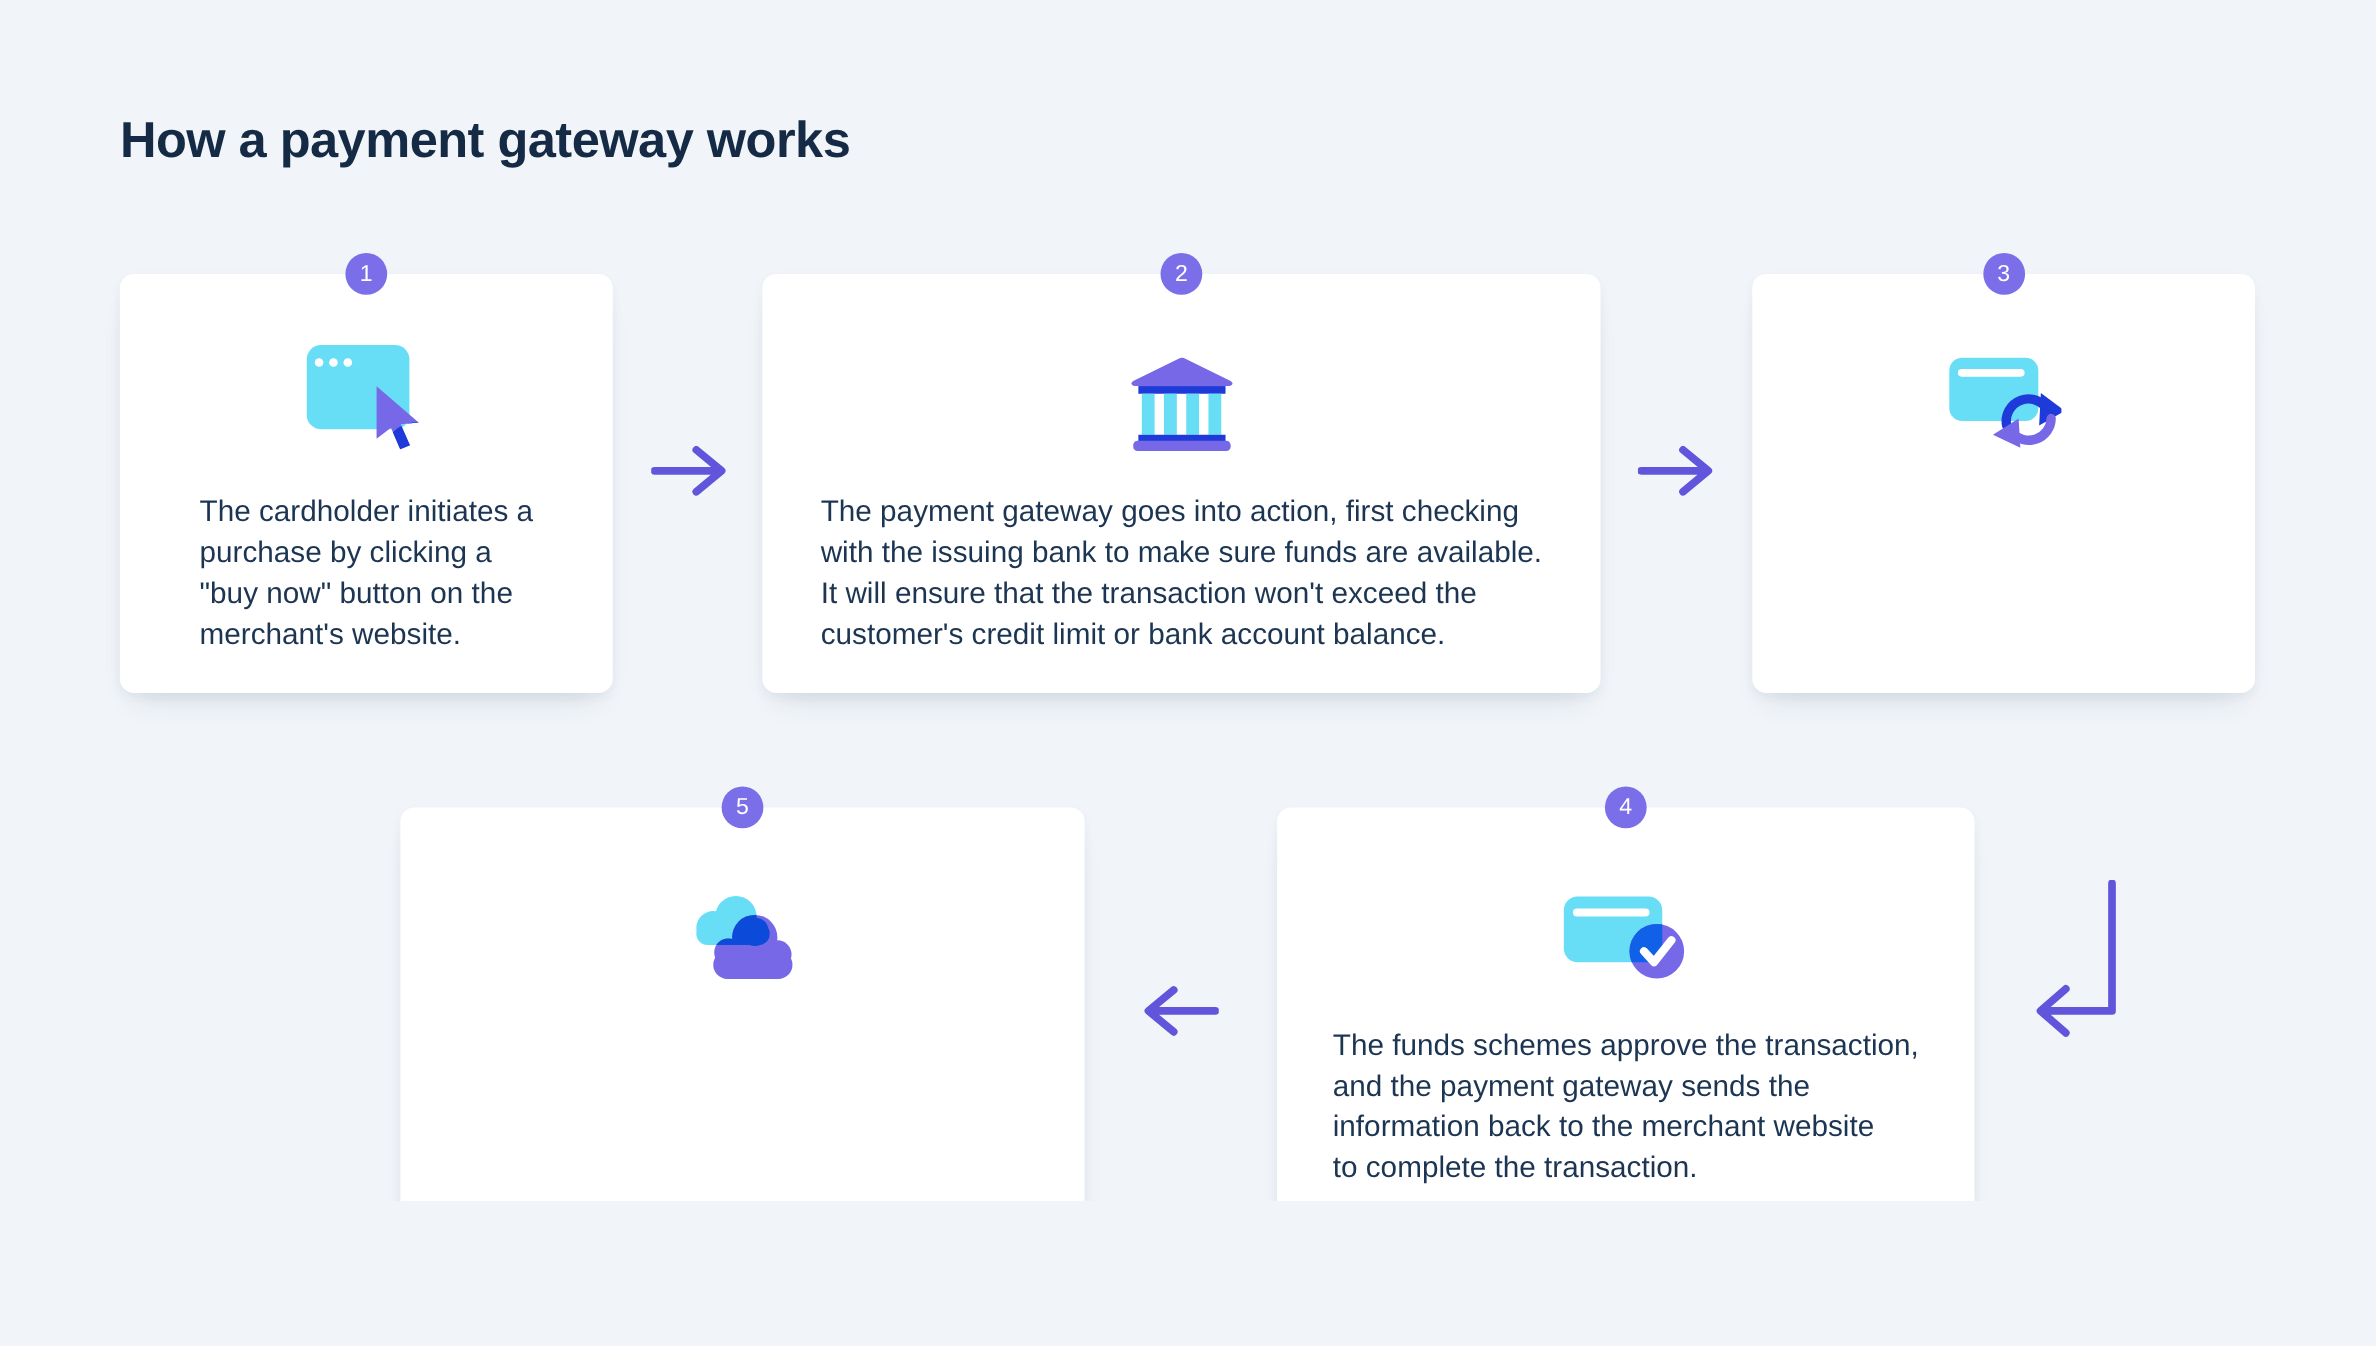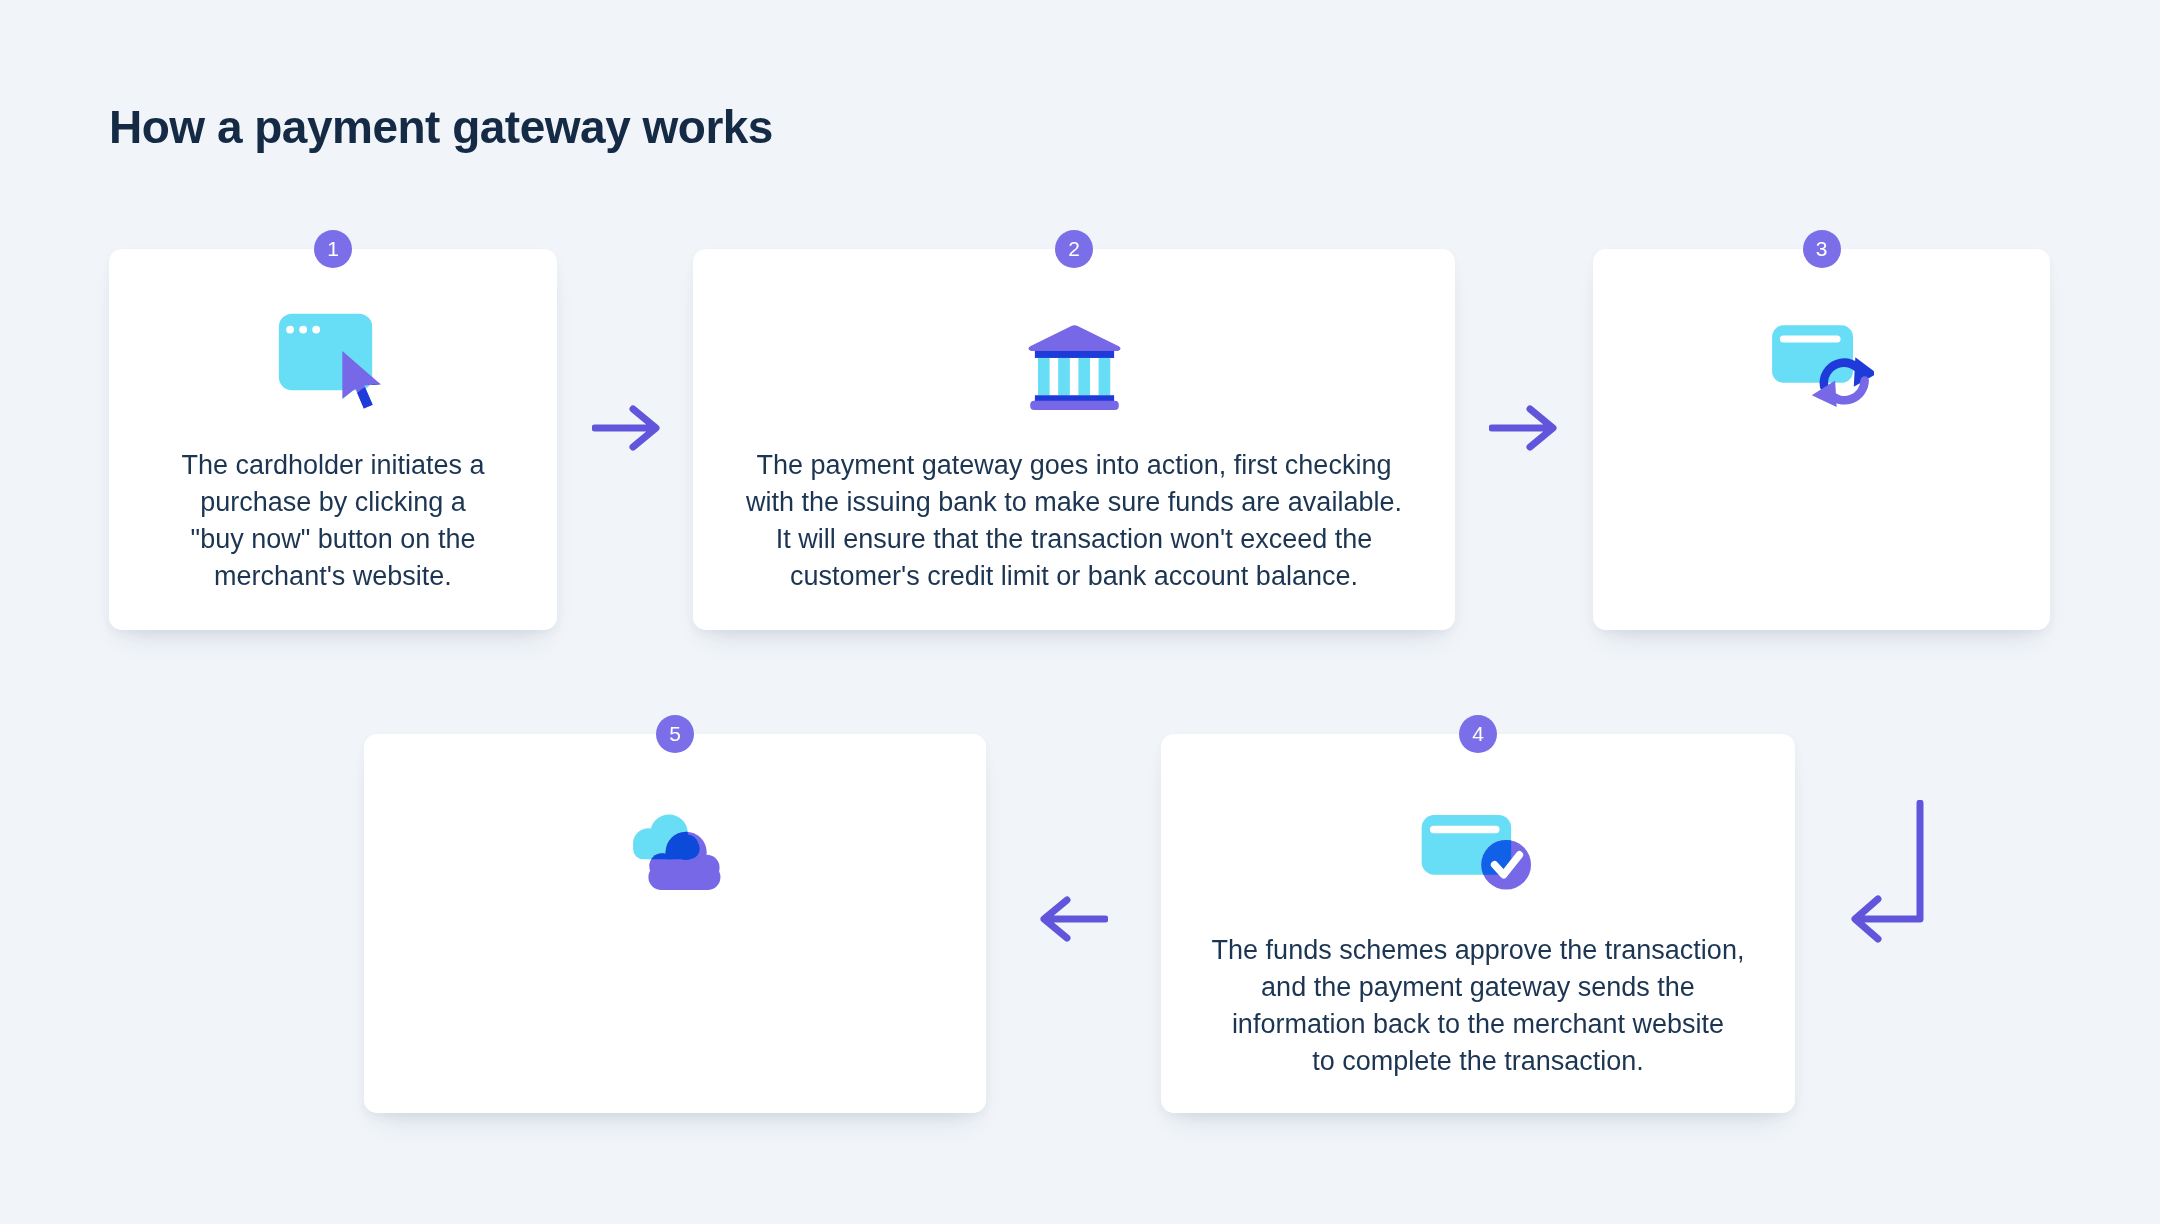--- a/index.html
+++ b/index.html
@@ -12,21 +12,21 @@
     --purple:#7668e6;
     --cyan:#68def6;
     --blue:#1e3ad9;
     --blue-bright:#1160e8;
     --blue-cloud:#0c4bd9;
   }
   *{margin:0;padding:0;box-sizing:border-box;}
   html,body{background:var(--bg);}
   .canvas{
     position:relative;
-    width:2160px;height:1224px;
+    width:2160px;height:1092px;
     background:var(--bg);
     font-family:"Liberation Sans", sans-serif;
     overflow:hidden;
   }
   .title{
     position:absolute;left:109px;top:100px;
     font-size:46px;font-weight:700;color:var(--navy-dark);
     letter-spacing:-0.5px;
   }
   .card{
@@ -47,21 +47,21 @@
     background:var(--badge);color:#fff;
     font-size:21px;line-height:38px;text-align:center;
   }
   .icon-box{
     margin-top:44px;height:146px;
     display:flex;align-items:center;justify-content:center;
   }
   .desc{
     margin:8px 36px 0;
     font-size:27px;line-height:37px;
-    color:var(--navy);text-align:center;
+    color:var(--navy);text-align:left;
     white-space:pre-line;
   }
   .arrow{position:absolute;}
   .arrow svg{display:block;}
 </style>
 </head>
 <body>
 
 <div class="canvas">
 

